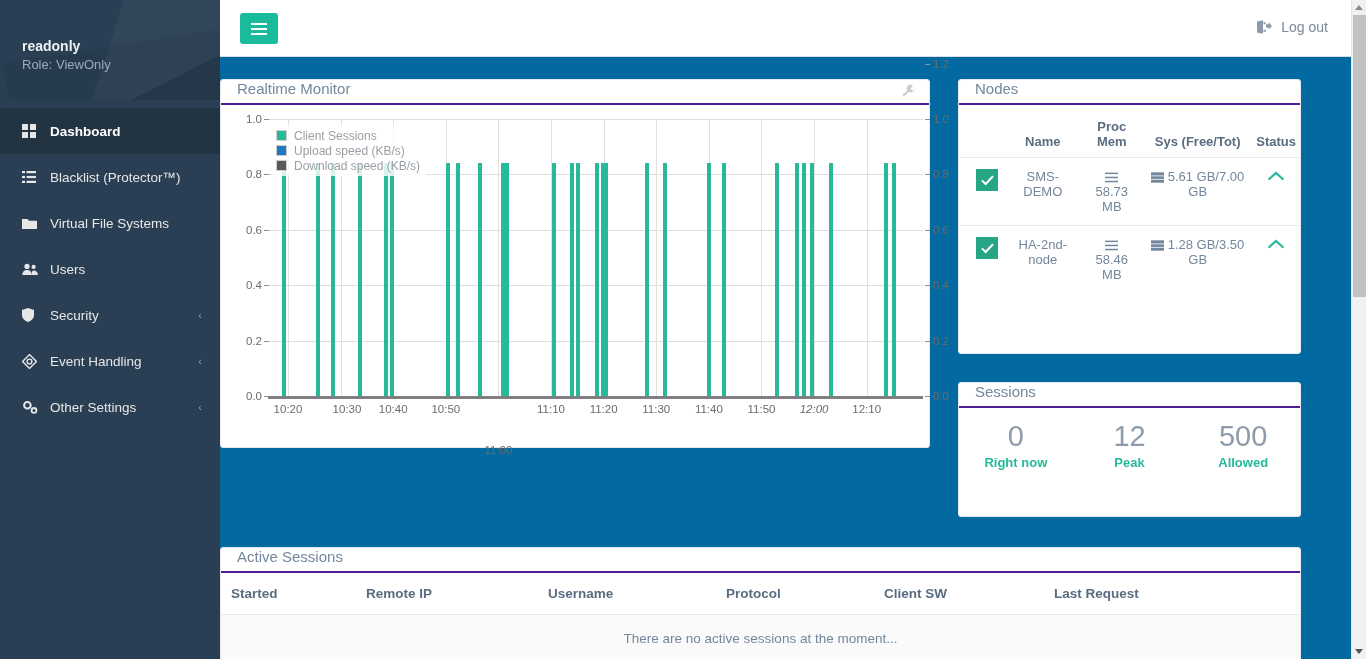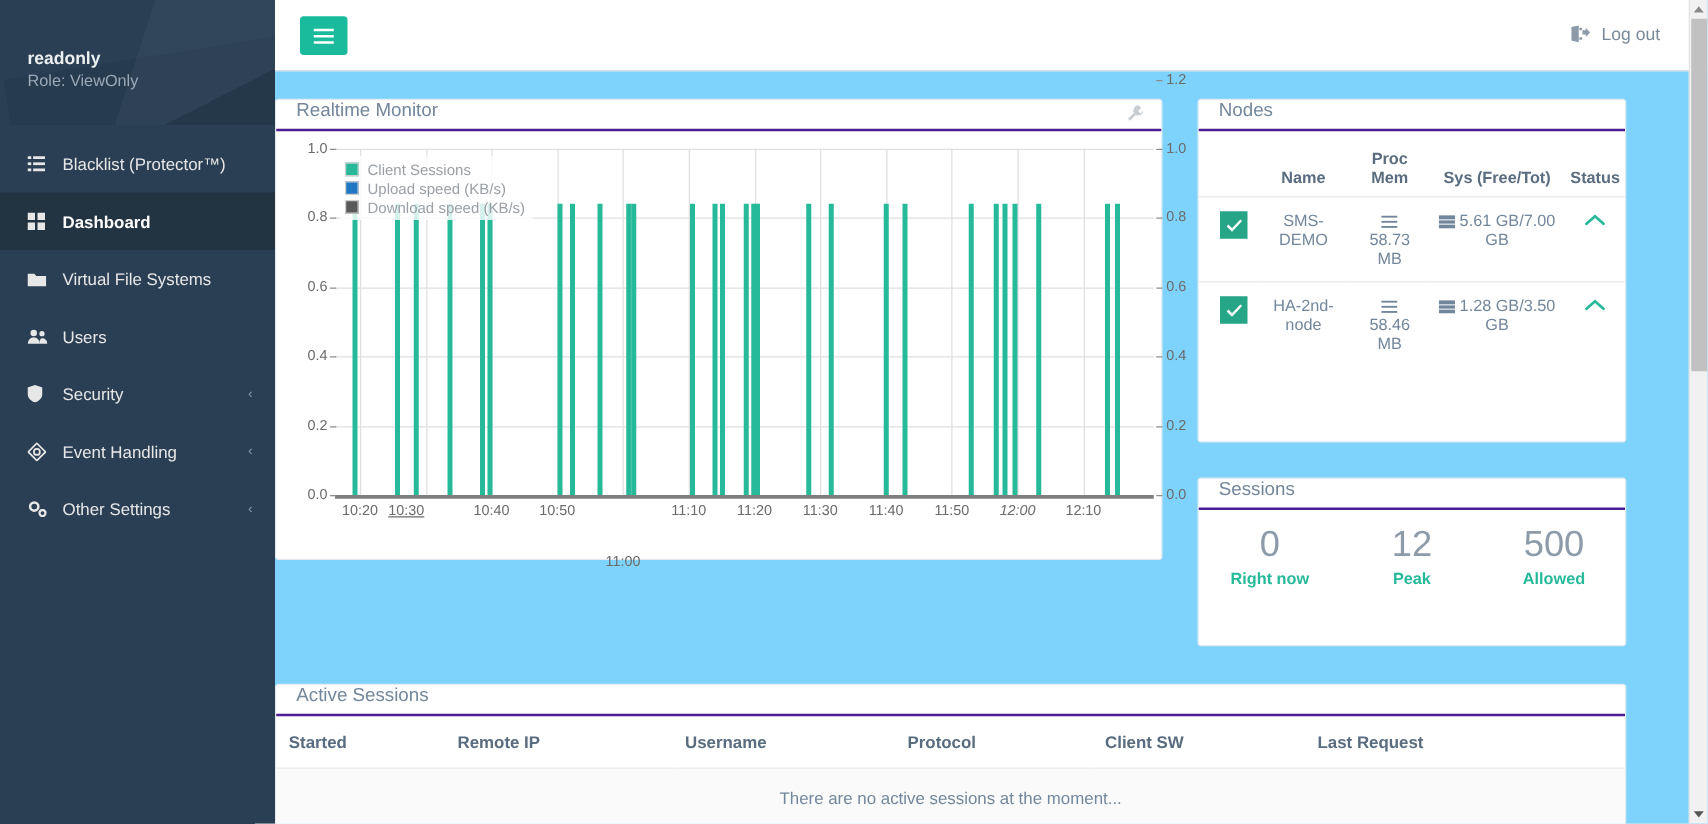--- a/index.html
+++ b/index.html
@@ -80,21 +80,21 @@
     transform: translateY(-50%);
     font-size: 11px; color: #8D9AA7;
   }
   .nav-label { white-space: nowrap; }
 
   
   .right {
     flex: 1;
     height: 659px;
     position: relative;
-    background: #7dd3fc;
+    background: #0369a1;
     overflow: hidden;
   }
   .topnav {
     height: 57px;
     background: #FFFFFF;
     border-bottom: 1px solid #D9DEE4;
     position: relative;
   }
   .menu-toggle {
     position: absolute; left: 20px; top: 13px;
@@ -293,45 +293,45 @@
 
 <div class="app">
 
   <aside class="sidebar">
     <div class="sidebar-head">
       <div class="user-name">readonly</div>
       <div class="user-role">Role: ViewOnly</div>
     </div>
 
     <nav class="nav">
+
+      <div class="nav-item active">
+        <span class="nav-ico">
+          <svg width="14" height="14" viewBox="0 0 14 14">
+              <rect x="0" y="0" width="6" height="6" fill="currentColor"></rect>
+              <rect x="8" y="0" width="6" height="6" fill="currentColor"></rect>
+              <rect x="0" y="8" width="6" height="6" fill="currentColor"></rect>
+              <rect x="8" y="8" width="6" height="6" fill="currentColor"></rect>
+            </svg>
+        </span>
+        <span class="nav-label">Dashboard</span>
+      </div>
 
       <div class="nav-item">
         <span class="nav-ico">
           <svg width="14" height="14" viewBox="0 0 14 14">
               <rect x="0" y="1" width="3" height="2.2" fill="currentColor"></rect>
               <rect x="4.5" y="1" width="9.5" height="2.2" fill="currentColor"></rect>
               <rect x="0" y="5.9" width="3" height="2.2" fill="currentColor"></rect>
               <rect x="4.5" y="5.9" width="9.5" height="2.2" fill="currentColor"></rect>
               <rect x="0" y="10.8" width="3" height="2.2" fill="currentColor"></rect>
               <rect x="4.5" y="10.8" width="9.5" height="2.2" fill="currentColor"></rect>
             </svg>
         </span>
         <span class="nav-label">Blacklist (Protector™)</span>
-      </div>
-
-      <div class="nav-item active">
-        <span class="nav-ico">
-          <svg width="14" height="14" viewBox="0 0 14 14">
-              <rect x="0" y="0" width="6" height="6" fill="currentColor"></rect>
-              <rect x="8" y="0" width="6" height="6" fill="currentColor"></rect>
-              <rect x="0" y="8" width="6" height="6" fill="currentColor"></rect>
-              <rect x="8" y="8" width="6" height="6" fill="currentColor"></rect>
-            </svg>
-        </span>
-        <span class="nav-label">Dashboard</span>
       </div>
 
       <div class="nav-item">
         <span class="nav-ico">
           <svg width="15" height="13" viewBox="0 0 15 13">
               <path d="M0 2 h5.5 l1.5 1.8 H15 V12 H0 Z" fill="currentColor"></path>
             </svg>
         </span>
         <span class="nav-label">Virtual File Systems</span>
       </div>
@@ -435,21 +435,21 @@
                 <div class="ytick-r" style="top: 277px;">0.0</div>
                 <div class="ytick-r" style="top: 221.6px;">0.2</div>
                 <div class="ytick-r" style="top: 166.2px;">0.4</div>
                 <div class="ytick-r" style="top: 110.8px;">0.6</div>
                 <div class="ytick-r" style="top: 55.4px;">0.8</div>
                 <div class="ytick-r" style="top: 0px;">1.0</div>
                 <div class="ytick-r" style="top: -55.4px;">1.2</div>
                 <div class="gridline-v" style="left: 19.992px;"></div>
                 <div class="xtick" style="left: 19.992px;">10:20</div>
                 <div class="gridline-v" style="left: 72.6024px;"></div>
-                <div class="xtick" style="left: 57px; text-decoration: underline;">10:30</div>
+                <div class="xtick" style="left: 79px;">10:30</div>
                 <div class="gridline-v" style="left: 125.213px;"></div>
                 <div class="xtick" style="left: 125.213px;">10:40</div>
                 <div class="gridline-v" style="left: 177.823px;"></div>
                 <div class="xtick" style="left: 177.823px;">10:50</div>
                 <div class="gridline-v" style="left: 230.434px;"></div>
                 <div class="xtick" style="left: 230.434px; margin-top: 48px;">11:00</div>
                 <div class="gridline-v" style="left: 283.044px;"></div>
                 <div class="xtick" style="left: 283.044px;">11:10</div>
                 <div class="gridline-v" style="left: 335.655px;"></div>
                 <div class="xtick" style="left: 335.655px;">11:20</div>

